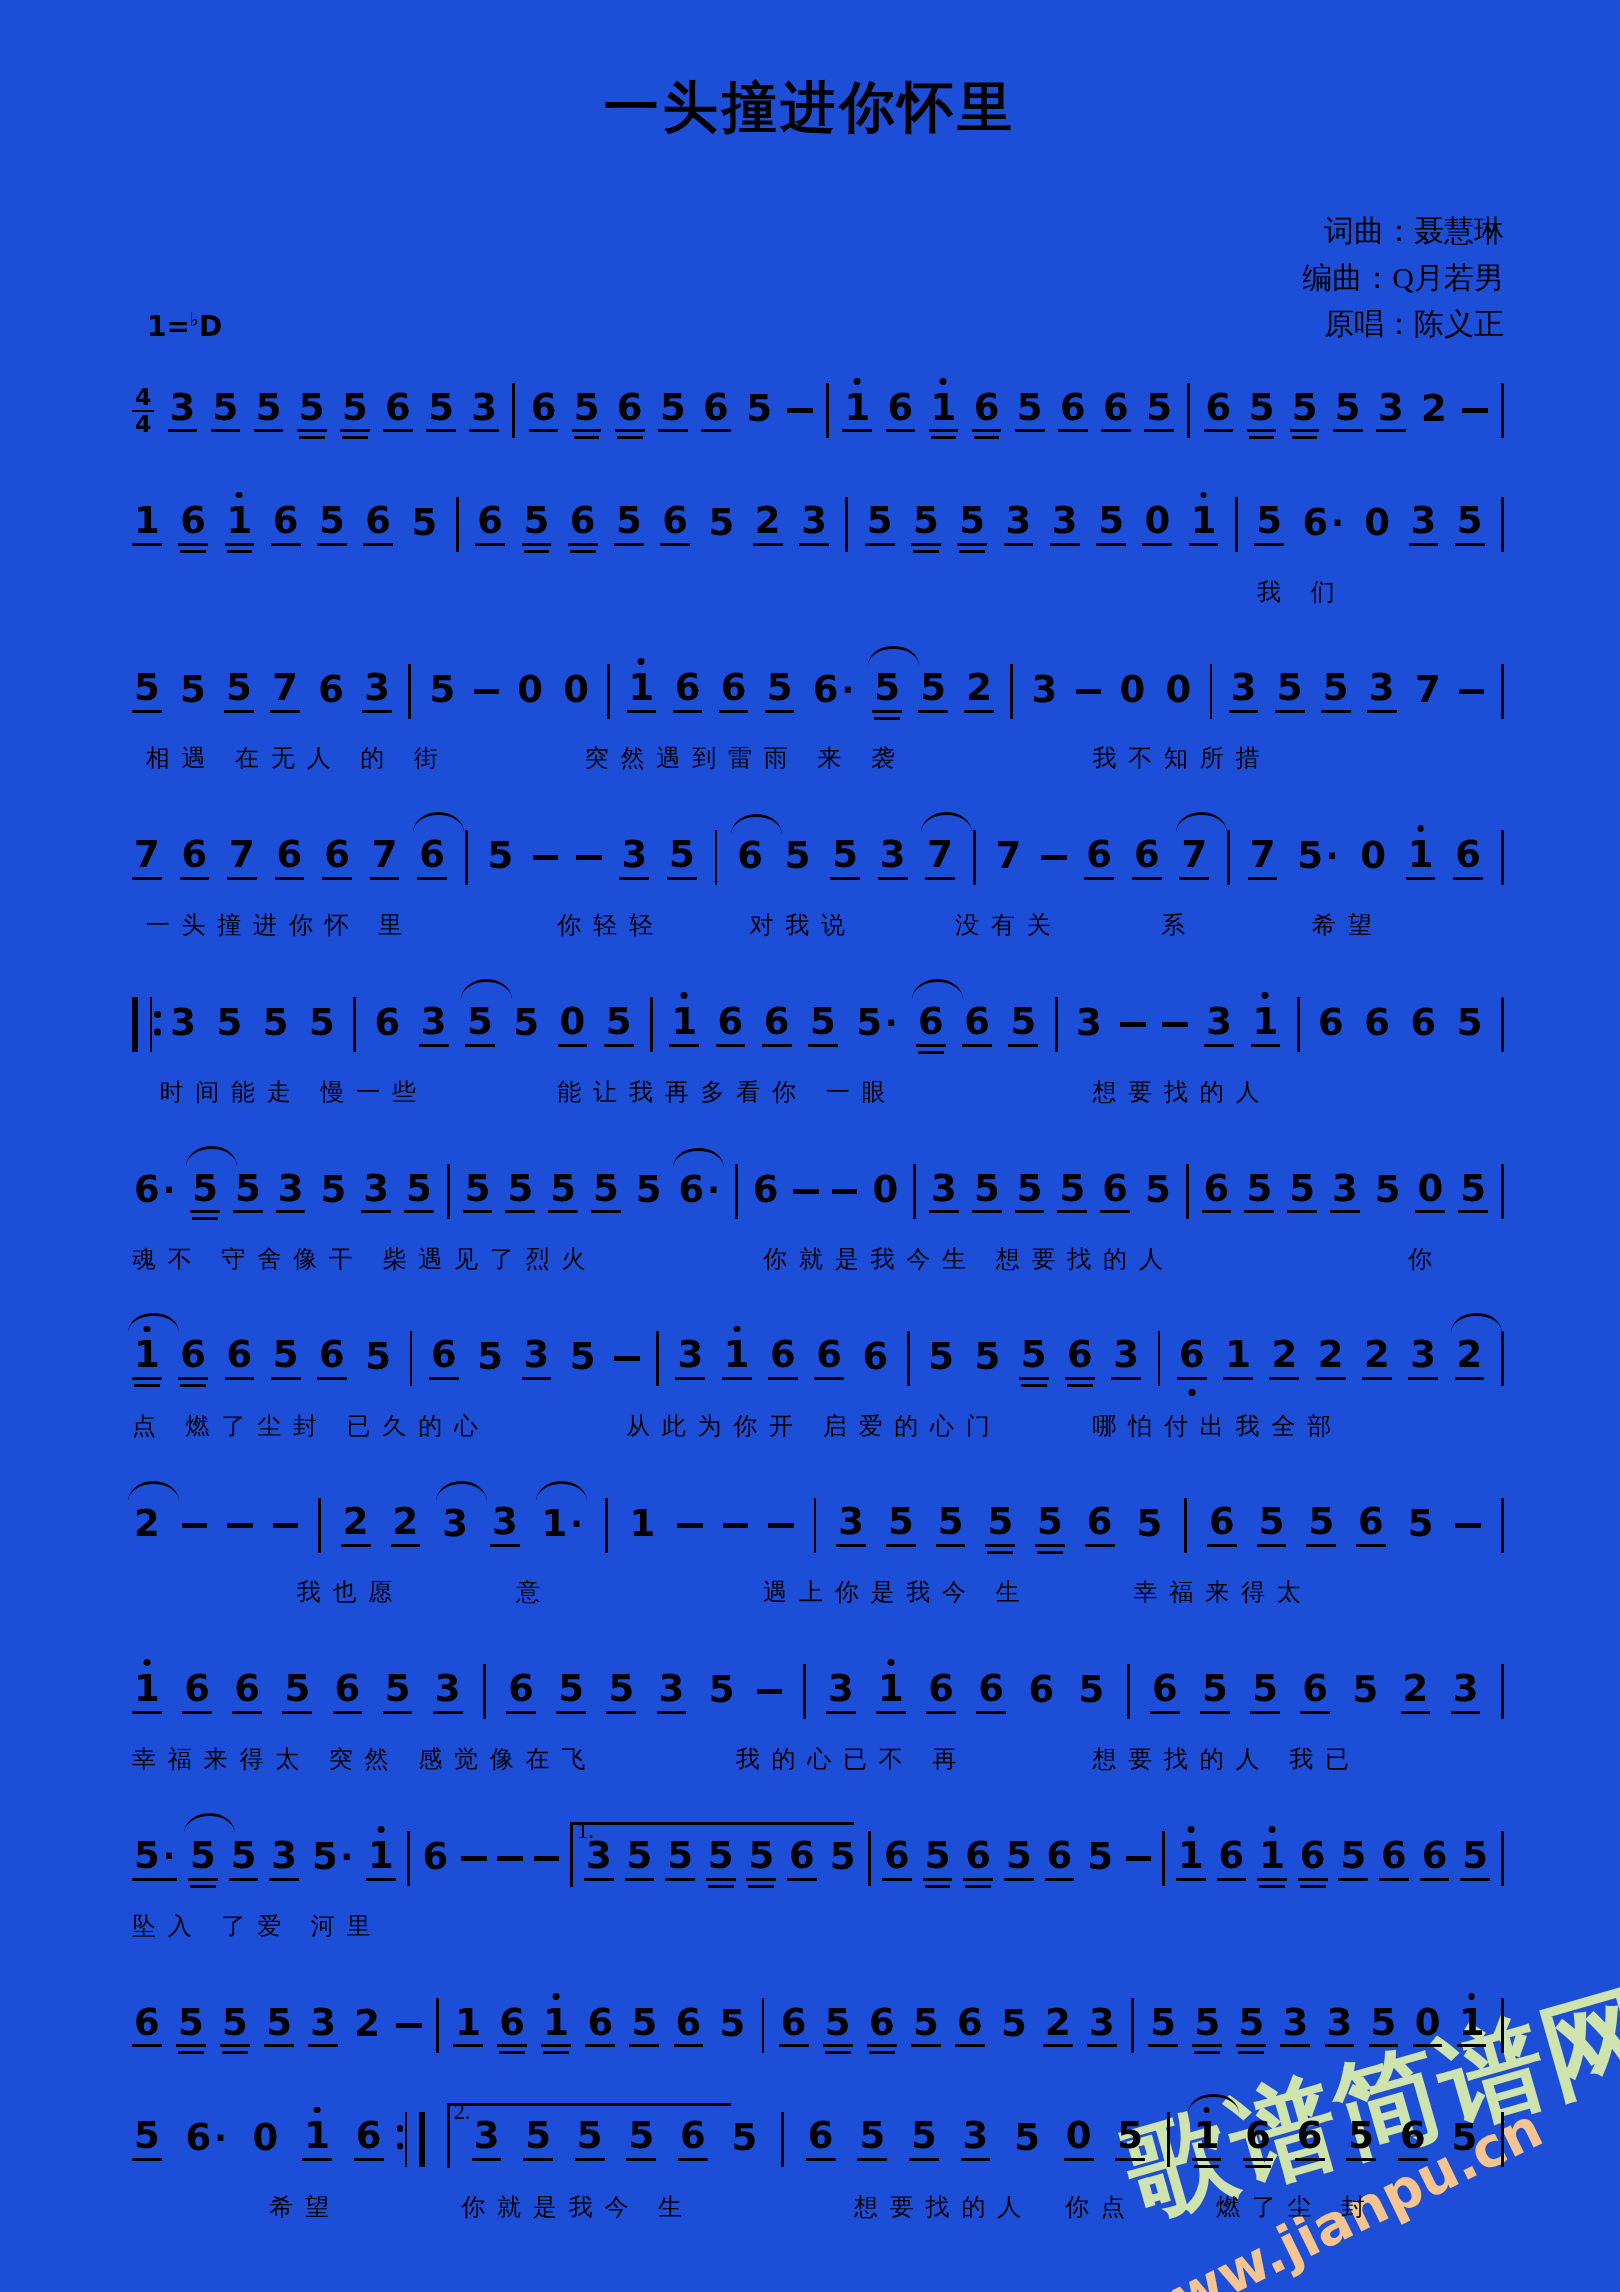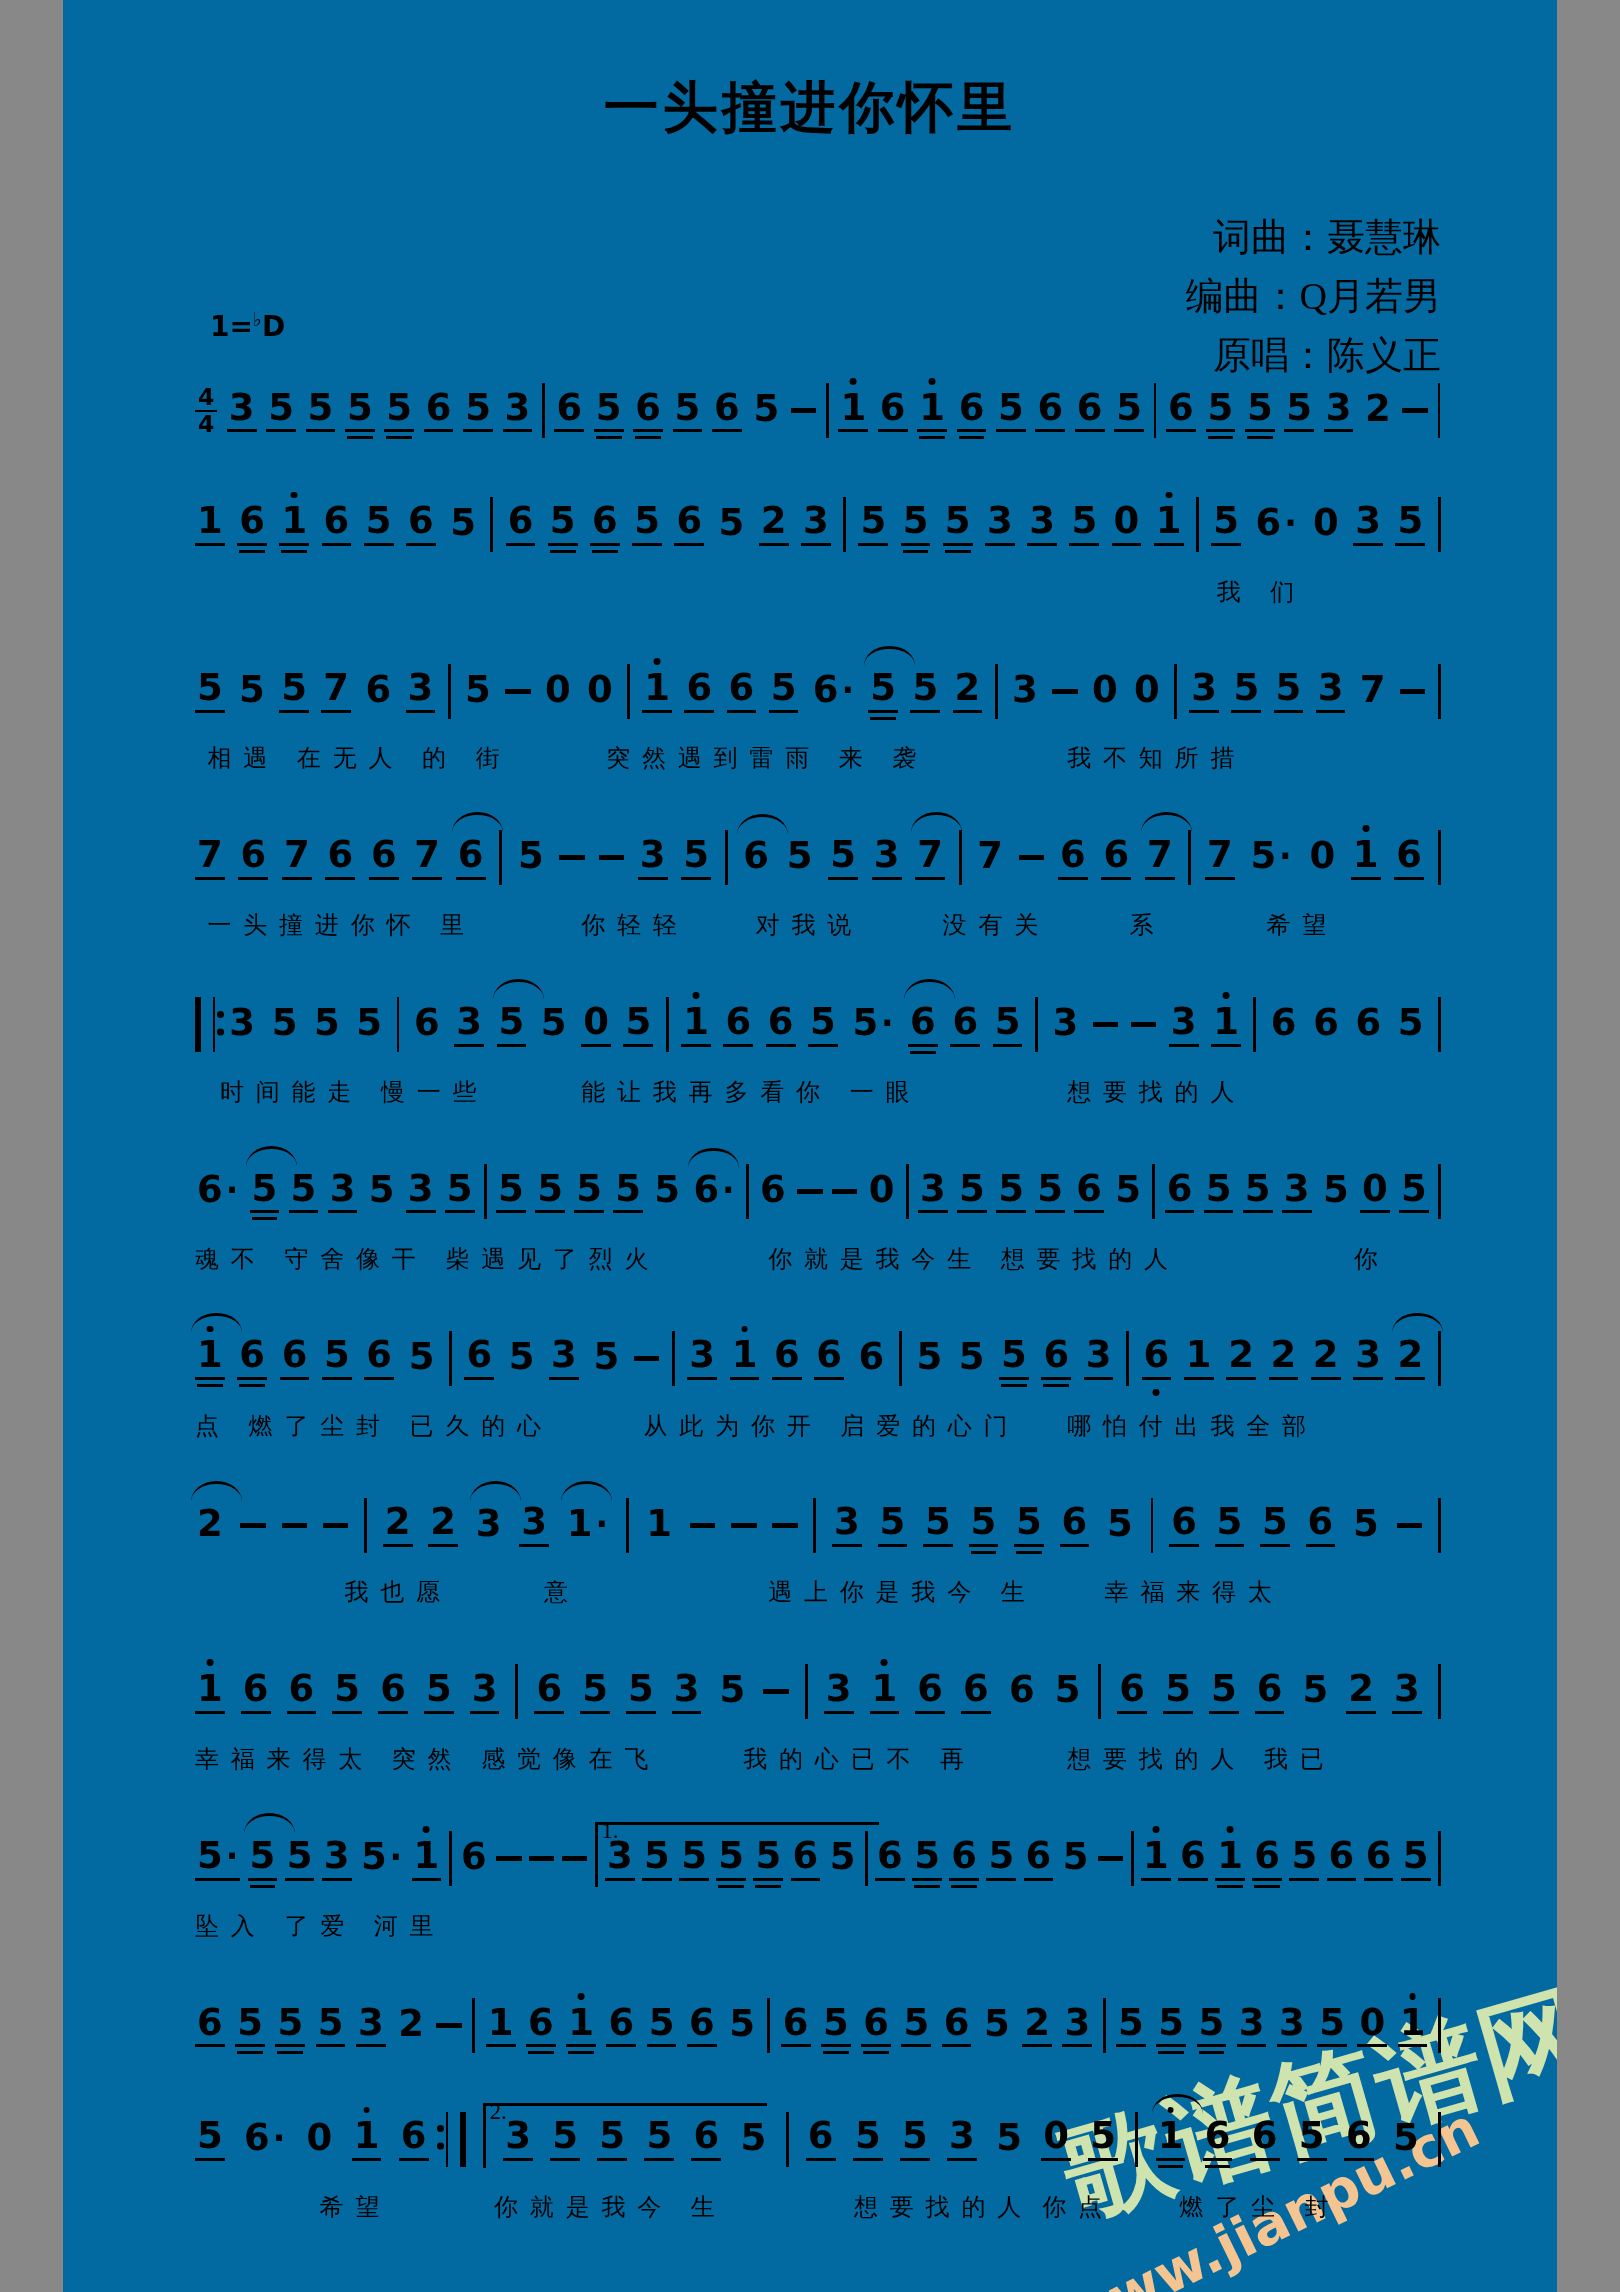--- a/index.html
+++ b/index.html
@@ -1,22 +1,22 @@
 <!DOCTYPE html>
 <html><head>
 <meta charset="utf-8">
 <style>
   html,body{margin:0;padding:0;background:#888;}
-  .page{position:relative;width:1494px;height:2293px;background:#0369a1;margin:0 auto;overflow:hidden;
+  .page{position:relative;width:1620px;height:2293px;background:#1d4ed8;margin:0 auto;overflow:hidden;
         font-family:"DejaVu Sans",sans-serif;color:#000;}
   
   .title{position:absolute;top:71px;left:0;width:100%;text-align:center;
          font-family:"Liberation Serif",serif;font-weight:bold;font-size:55px;letter-spacing:3.9px;}
   .credits{position:absolute;top:208px;right:116px;text-align:right;}
-  .credits .cline{font-family:"Liberation Serif",serif;font-size:38px;line-height:1.55;}
+  .credits .cline{font-family:"Liberation Serif",serif;font-size:30px;line-height:1.55;}
   .keysig{position:absolute;top:308px;left:147px;font-weight:bold;font-size:28px;font-family:"DejaVu Sans",sans-serif;}
   .keysig .flat{vertical-align:super;font-size:68%;}
   
   .score{position:absolute;left:132px;right:116px;top:374px;z-index:2;}
   .line{margin-bottom:33px;}
   .noterow{display:flex;justify-content:space-between;align-items:center;height:73px;}
   .nt{position:relative;display:inline-block;text-align:center;font-weight:bold;font-size:37px;line-height:1;}
   .nt .core{display:inline-block;padding:0 2px 3.9px 2px;}
   .nt.u1 .core,.nt.u2 .core{border-bottom:3.9px solid #000;}
   .nt.u2::after{content:"";position:absolute;left:2px;right:2px;bottom:-6.9px;border-bottom:3.9px solid #000;}

